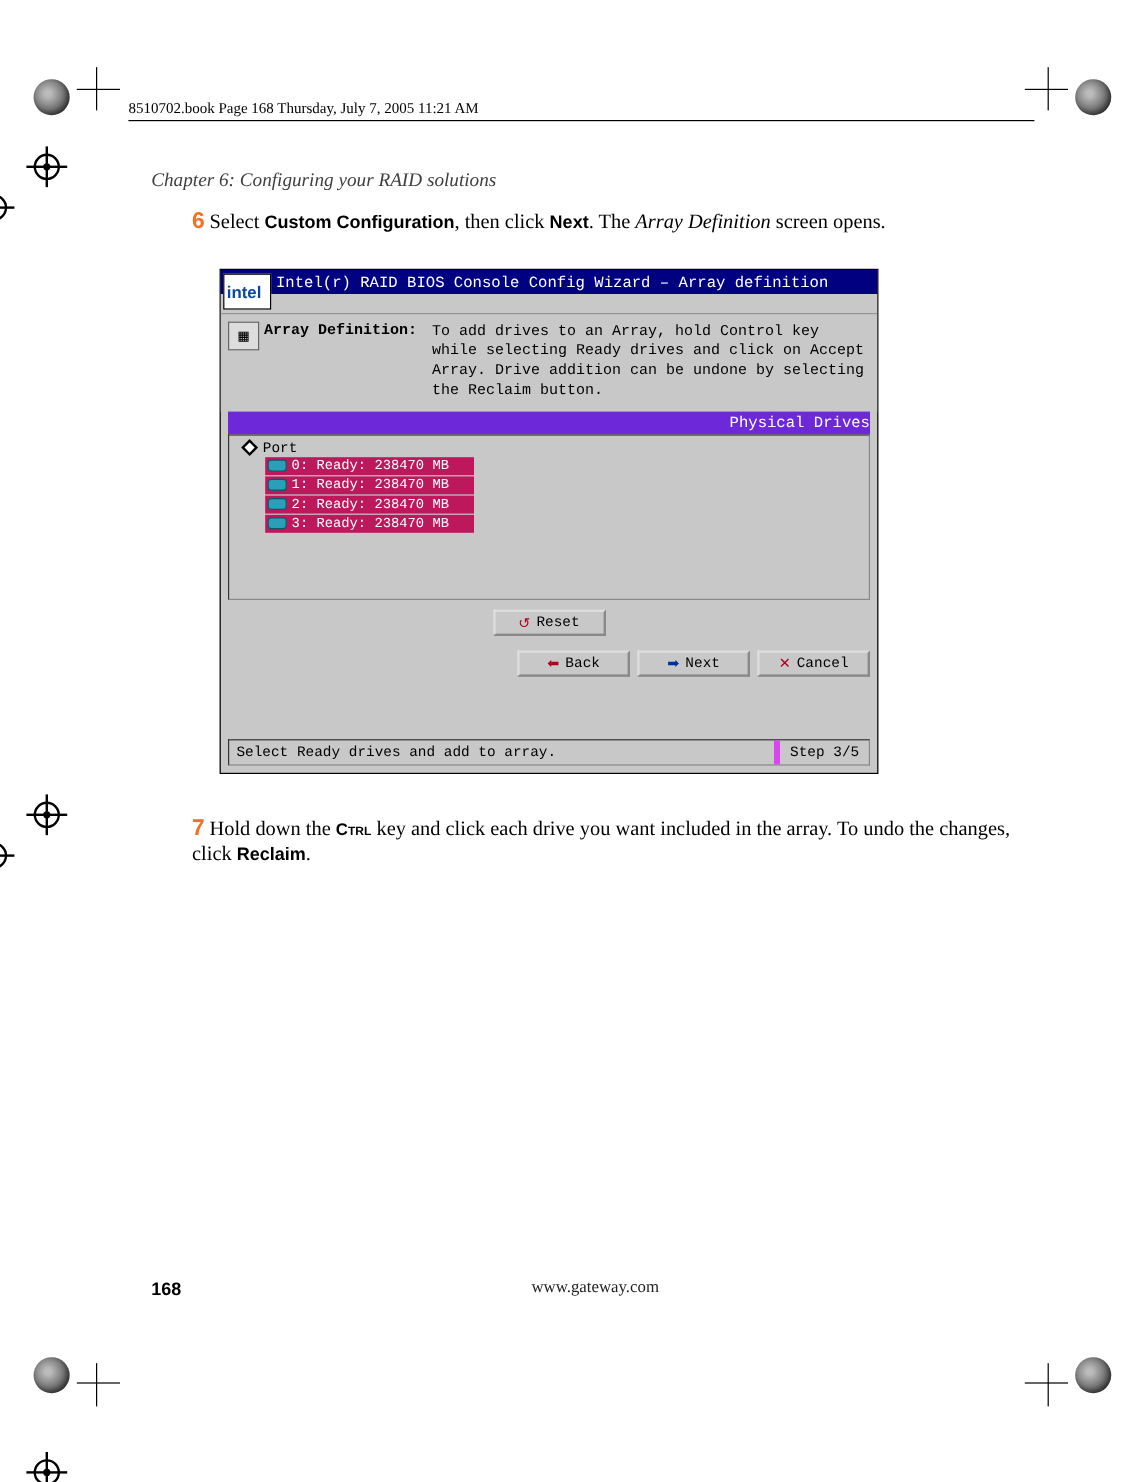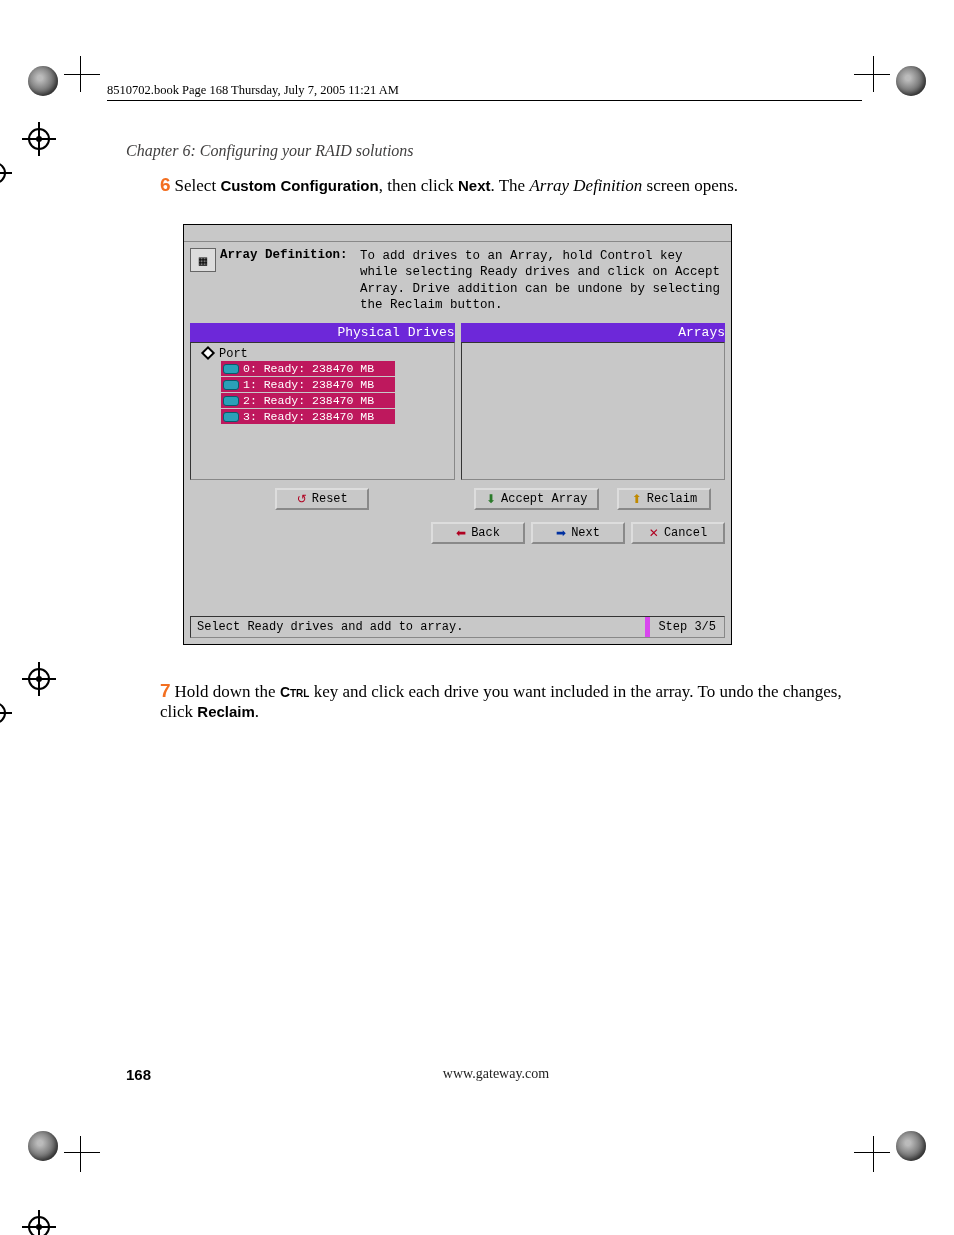--- a/index.html
+++ b/index.html
@@ -175,20 +175,24 @@
 <div class="chapter">Chapter 6: Configuring your RAID solutions</div>
 
 <div class="step-row" style="top:174px;">
   <span class="step-num">6</span>
   <span class="step-text">
     <span>Select </span><b>Custom Configuration</b><span>, then click </span><b>Next</b><span>. The </span><i>Array Definition</i><span> screen opens.</span>
   </span>
 </div>
 
 <div class="screenshot">
+  <div class="titlebar">
+    <div class="intel-logo">intel</div>
+    <span>Intel(r) RAID BIOS Console  Config Wizard – Array definition</span>
+  </div>
   <div class="toolbar-strip"></div>
   <div class="defn-row">
     <div class="defn-icon">▦</div>
     <div class="defn-label">Array Definition:</div>
     <div class="defn-text">To add drives to an Array, hold Control key while selecting Ready drives and click on Accept Array. Drive addition can be undone by selecting the Reclaim button.</div>
   </div>
   <div class="panels">
     <div class="panel">
       <div class="panel-hdr">Physical Drives</div>
       <div class="panel-body">
@@ -199,34 +203,20 @@
         <div class="drive-sel" style="top:50px;"><span class="drive-icon"></span><span>2: Ready: 238470 MB</span></div>
         <div class="drive-sel" style="top:66px;"><span class="drive-icon"></span><span>3: Ready: 238470 MB</span></div>
       </div>
       <div class="panel-btn-row">
         <div class="ui-btn">
             <span class="glyph" style="color:#b00020;">↺</span>
             <span>Reset</span>
           </div>
       </div>
     </div>
-    <div class="panel">
-      <div class="panel-hdr">Arrays</div>
-      <div class="panel-body"></div>
-      <div class="panel-btn-row">
-        <div class="ui-btn">
-            <span class="glyph" style="color:#2a7a2a;">⬇</span>
-            <span>Accept Array</span>
-          </div>
-        <div class="ui-btn">
-            <span class="glyph" style="color:#c08a00;">⬆</span>
-            <span>Reclaim</span>
-          </div>
-      </div>
-    </div>
   </div>
   <div class="nav-row">
     <div class="ui-btn">
         <span class="glyph" style="color:#b00020;">⬅</span>
         <span>Back</span>
       </div>
     <div class="ui-btn">
         <span class="glyph" style="color:#0030a0;">➡</span>
         <span>Next</span>
       </div>

